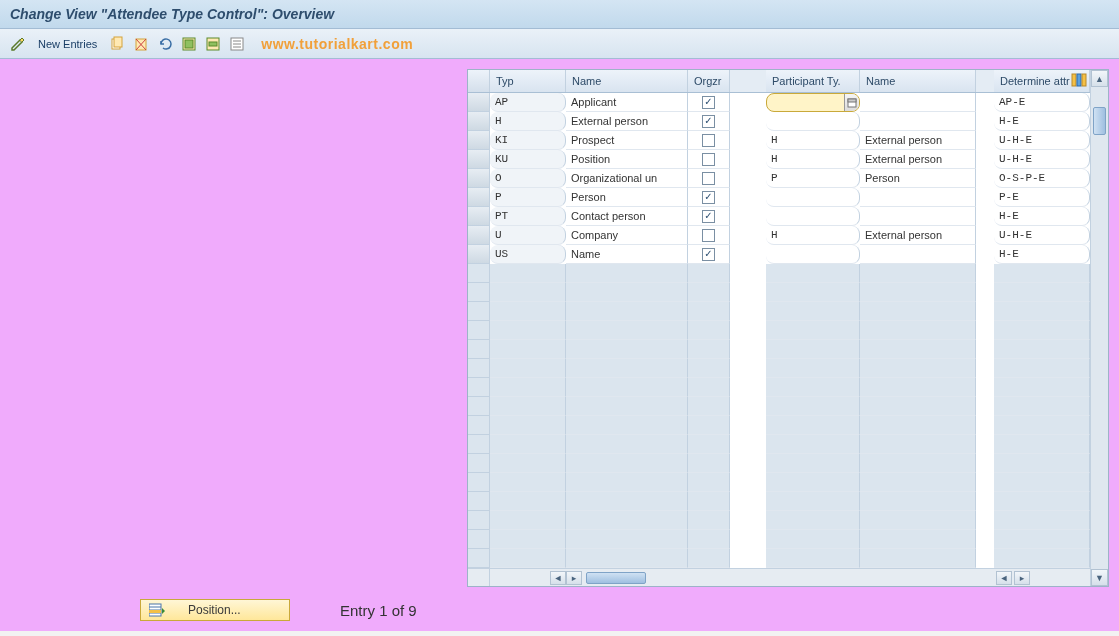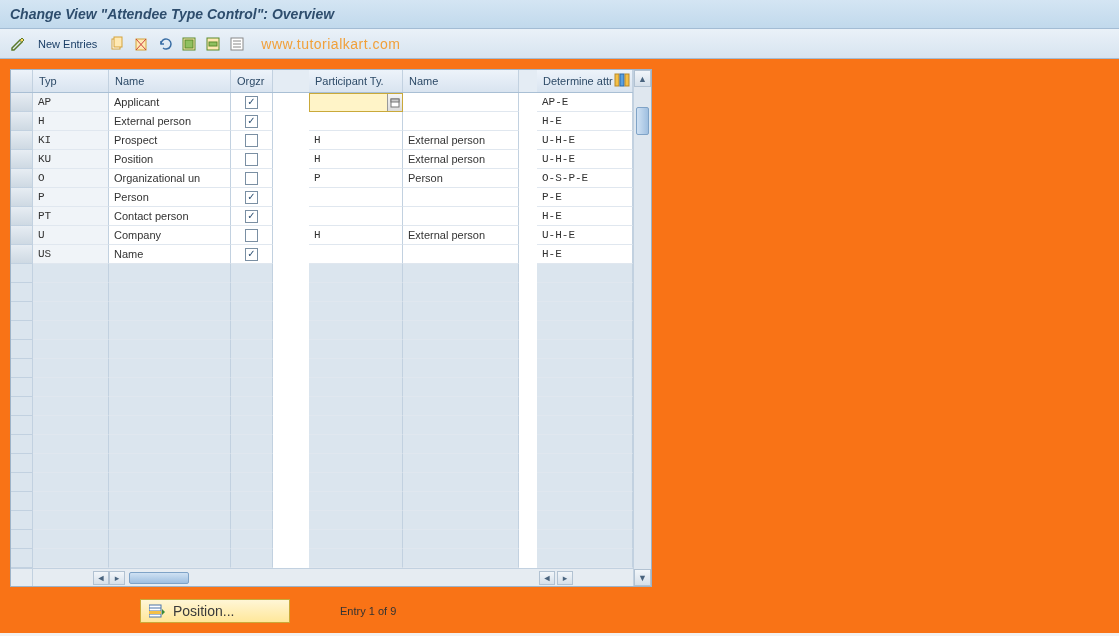--- a/index.html
+++ b/index.html
@@ -40,28 +40,29 @@
     }
     .tb-btn svg { width: 16px; height: 16px; }
     .tb-text-btn {
       padding: 2px 6px;
       color: #1a3e66;
       cursor: pointer;
       font-size: 11px;
     }
     .watermark {
       color: #f1a03a;
-      font-weight: normal;
+      font-weight: bold;
       font-size: 14px;
       margin-left: 10px;
       letter-spacing: 0.5px;
     }
     .content {
       padding: 10px;
-      background: #f97316;
+      background: #f0abfc;
+      text-align: right;
     }
     .grid-wrap {
       display: inline-flex;
       border: 1px solid #9db3c8;
       background: #fff;
     }
     .grid-main { display: flex; flex-direction: column; }
     .grid-header {
       display: flex;
       background: #e4ecf4;
@@ -169,30 +170,30 @@
     .hscroll-row .hthumb{
       width:60px;height:12px;margin:0 4px;
       background:linear-gradient(to bottom,#cfe1f3,#9fbfe0);
       border:1px solid #7fa3c7;border-radius:2px;
     }
     .hscroll-row .harrow-r-group{ margin-left:auto; display:flex; gap:2px;}
     .footer {
       margin-top:12px; display:flex; align-items:center; gap:50px; padding-left:130px;
     }
     .position-btn{
-      display:flex;align-items:center;gap:8px;
+      display:flex;align-items:center;gap:23px;
       background:linear-gradient(to bottom,#fff6d6,#ffe79a);
       border:1px solid #c9a93a;
       padding:3px 30px 3px 8px;
-      font-size:14px;color:#3a3a3a;cursor:pointer;
+      font-size:12px;color:#3a3a3a;cursor:pointer;
       min-width:150px;
     }
     .position-btn svg{width:16px;height:14px;}
-    .entry-text{font-size:11px;color:#333;}
-    .mono { font-family:"Courier New",monospace; }
+    .entry-text{font-size:15px;color:#333;}
+    .mono { font-family:"Courier New",monospace;border-radius:8px; }
   </style>
 </head>
 <body>
 
 <div class="title-bar">Change View "Attendee Type Control": Overview</div>
 
 <div class="toolbar">
   <span class="tb-btn">
     <svg viewBox="0 0 16 16">
         <path d="M2 12 L10 4 L12 6 L4 14 L2 14 Z" fill="none" stroke="#5a7a2a" stroke-width="1.5"></path>

